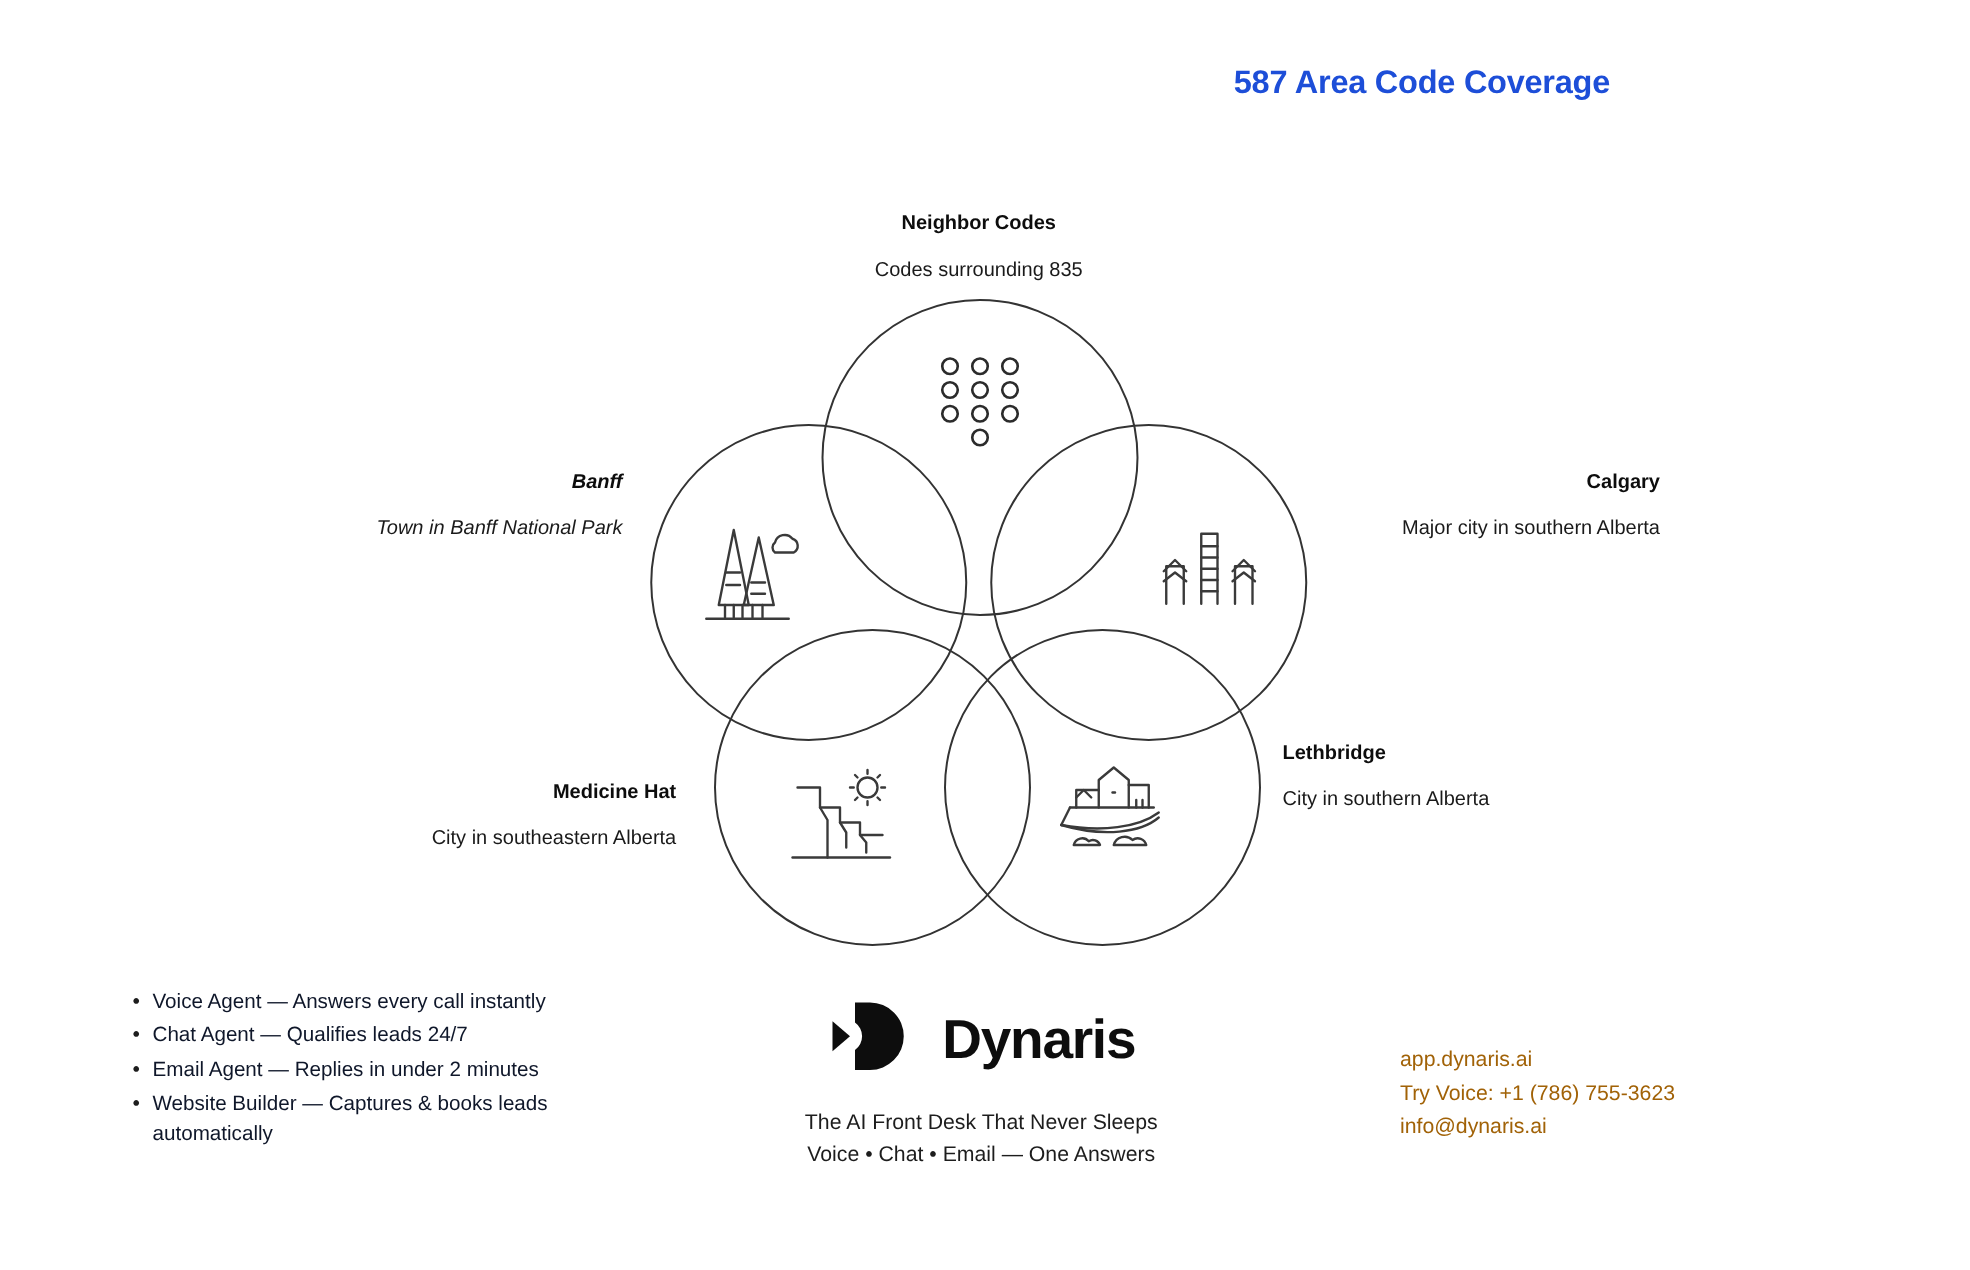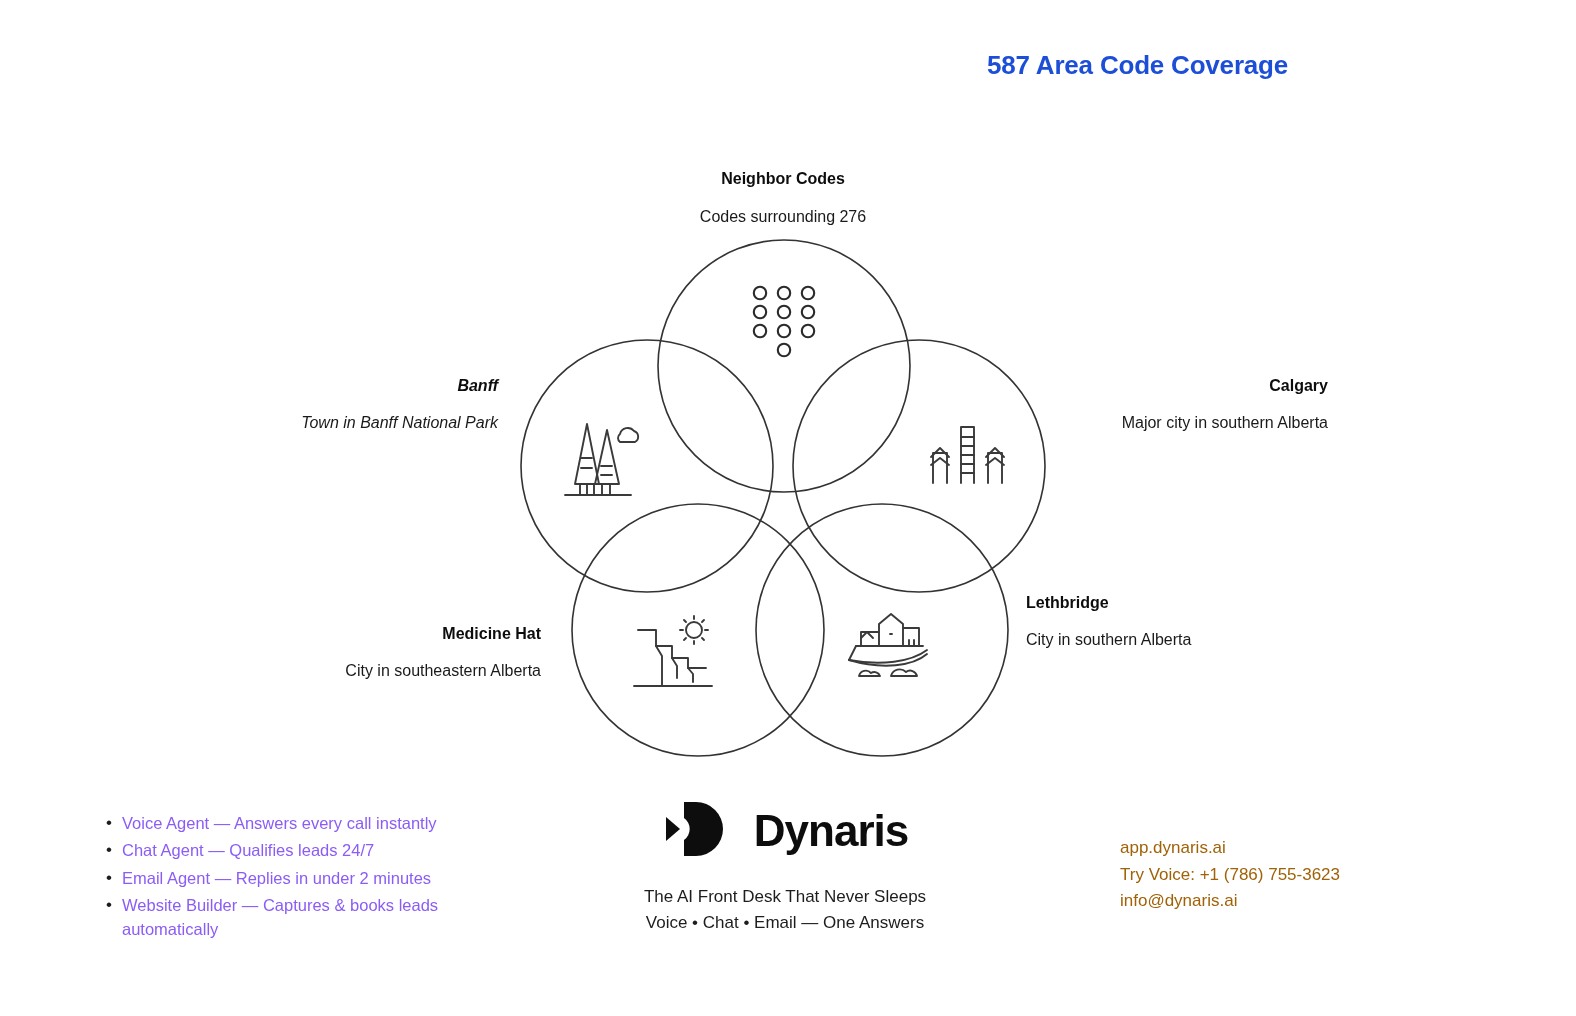--- a/index.html
+++ b/index.html
@@ -30,22 +30,22 @@
   .lbl-top .nl-desc{margin-top:15px;}
 
   .lbl-left-1{left:230px;top:363px;width:268px;text-align:right;font-style:italic;}
   .lbl-left-2{left:260px;top:611px;width:281px;text-align:right;}
 
   .lbl-right-1{left:1068px;top:363px;width:260px;text-align:right;}
   .lbl-right-2{left:1026px;top:580px;width:300px;text-align:left;}
 
   
   .features{
-    position:absolute;left:100px;top:812px;width:420px;
-    font-size:16.5px;line-height:1.42;color:#8b5cf6;
+    position:absolute;left:100px;top:790px;width:420px;
+    font-size:16.5px;line-height:1.42;color:#0f172a;
   }
   .features ul{margin:0;padding:0 0 0 22px;list-style:none;}
   .features li{position:relative;padding-left:0;margin:0 0 4px 0;}
   .features li::before{
     content:"\2022";position:absolute;left:-16px;top:-1px;font-size:17px;color:#1d1d1d;
   }
 
   .brand{position:absolute;left:560px;top:800px;width:450px;text-align:center;}
   .brand-row{display:flex;align-items:center;justify-content:center;gap:28px;}
   .brand-mark{display:block;}
@@ -131,21 +131,21 @@
         <path d="M-40,10 L-33,-4"></path>
         <path d="M-40,10 C-8,16 22,12 38,0"></path>
         <path d="M-40,10 C-6,20 24,16 38,4"></path>
         <path d="M-30,26 a7,7 0 0 1 12,-3 a6,6 0 0 1 9,3 Z"></path>
         <path d="M2,26 a9,9 0 0 1 15,-4 a7,7 0 0 1 11,4 Z"></path>
       </g>
     </svg>
 
     <div class="node-label lbl-top">
       <div class="nl-title">Neighbor Codes</div>
-      <div class="nl-desc">Codes surrounding 276</div>
+      <div class="nl-desc">Codes surrounding 835</div>
     </div>
 
     <div class="node-label lbl-left-1">
       <div class="nl-title">Banff</div>
       <div class="nl-desc">Town in Banff National Park</div>
     </div>
 
     <div class="node-label lbl-right-1">
       <div class="nl-title">Calgary</div>
       <div class="nl-desc">Major city in southern Alberta</div>

